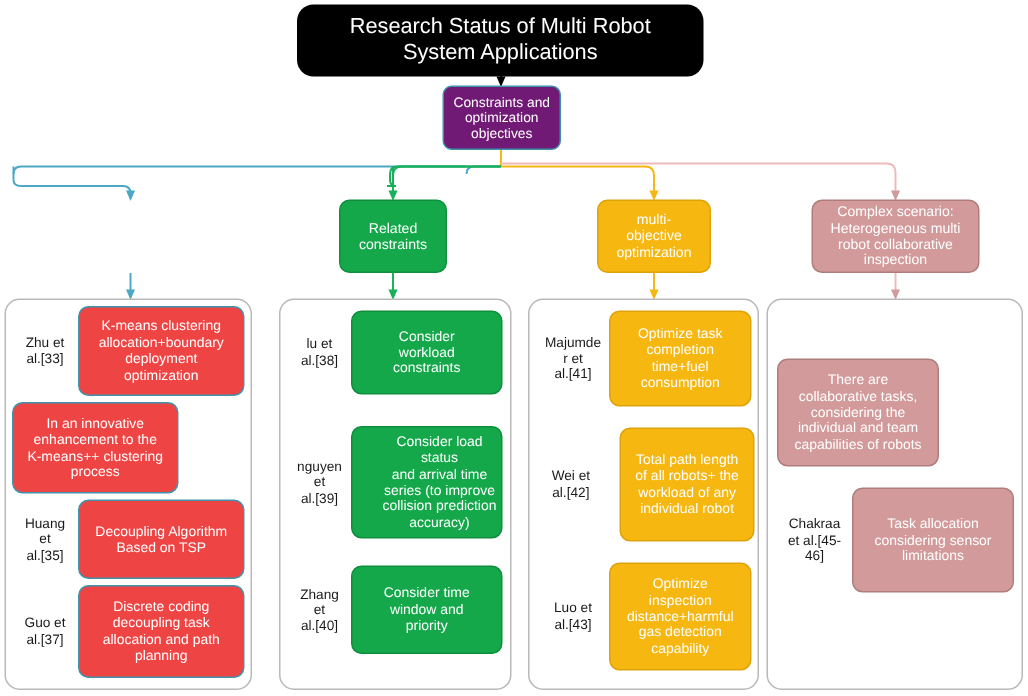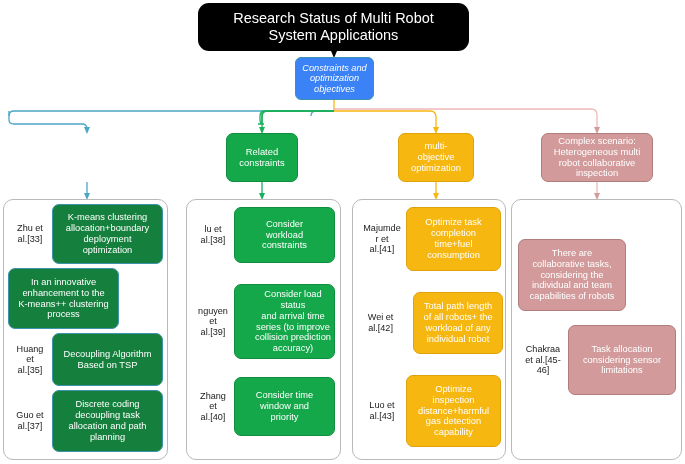--- a/index.html
+++ b/index.html
@@ -47,26 +47,25 @@
     color: #ffffff;
     font-size: 14.5px;
     border-radius: 11px;
   }
   
   .central-node {
     left: 295px;
     top: 57px;
     width: 79px;
     height: 43px;
-    background: #3b82f6;
+    background: #701a75;
     border: 1.2px solid #3d93ad;
     color: #ffffff;
     font-size: 9.2px;
     border-radius: 6px;
-    font-style: italic;
   }
   
   .cat-node {
     color: #ffffff;
     font-size: 9.4px;
     border-radius: 7px;
   }
   .cat-blue   { background: #4ba7c3; border: 1.2px solid #3f93ac; }
   .cat-green  { background: #15a84b; border: 1.2px solid #0f8f3e; }
   .cat-orange { background: #f7b711; border: 1.2px solid #dea30b; }
@@ -104,21 +103,21 @@
     color: #ffffff;
     font-size: 9.3px;
     text-align: center;
     line-height: 1.16;
     display: flex;
     align-items: center;
     justify-content: center;
     white-space: pre-line;
     padding: 2px 3px;
   }
-  .leaf-blue   { background: #15803d; border: 1.2px solid #3f93ac; }
+  .leaf-blue   { background: #ef4444; border: 1.2px solid #3f93ac; }
   .leaf-green  { background: #15a84b; border: 1.2px solid #0f8f3e; }
   .leaf-orange { background: #f7b711; border: 1.2px solid #dea30b; }
   .leaf-pink   { background: #d29a9a; border: 1.2px solid #b07d7d; }
 </style>
 </head>
 <body>
 
 <div id="diagram">
 
   <svg class="svg-layer" viewBox="0 0 685 464">
@@ -254,21 +253,21 @@
 al.[41]</div>
       <div class="leaf-box leaf-orange" style="width:95px; height:64px;">Optimize task
 completion
 time+fuel
 consumption</div>
     </div>
 
     <div class="leaf-row" style="left:5px; top:92px; width:145px; height:62px;">
       <div class="leaf-label" style="width:48px; height:62px;">Wei et
 al.[42]</div>
-      <div class="leaf-box leaf-orange" style="width:95px; height:62px;margin-left:10px;">Total path length
+      <div class="leaf-box leaf-orange" style="width:95px; height:76px;margin-left:10px;">Total path length
 of all robots+ the
 workload of any
 individual robot</div>
     </div>
 
     <div class="leaf-row" style="left:5px; top:175px; width:145px; height:72px;">
       <div class="leaf-label" style="width:48px; height:72px;">Luo et
 al.[43]</div>
       <div class="leaf-box leaf-orange" style="width:95px; height:72px;">Optimize
 inspection

